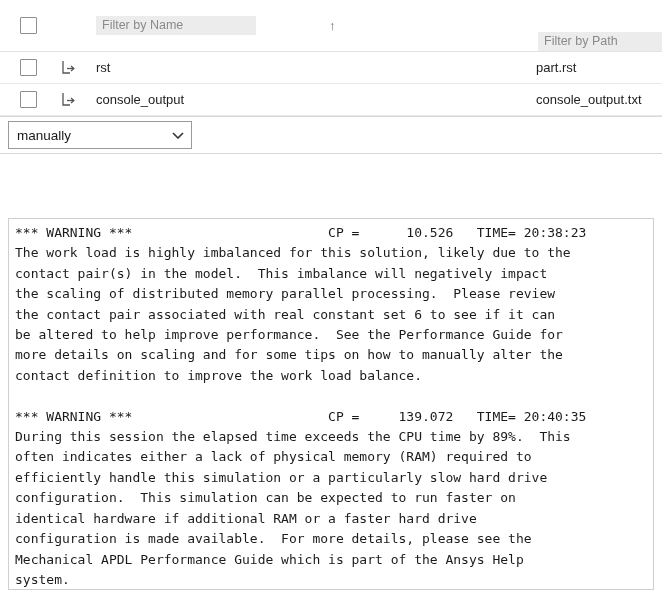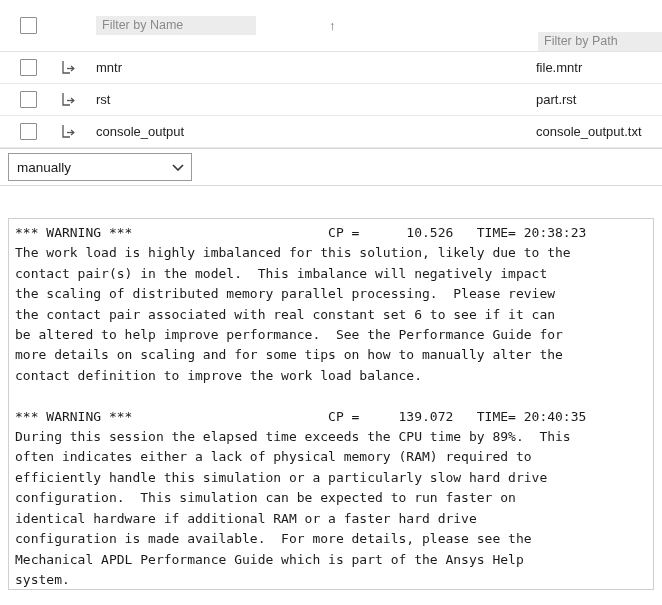--- a/index.html
+++ b/index.html
@@ -202,36 +202,20 @@
             <span class="sort-arrow">↑</span>
           </div>
         </td>
         <td>
           <div class="filter-path-wrap">
             <span class="filter-path">Filter by Path</span>
           </div>
         </td>
       </tr>
 
-      <tr class="row-sep">
-        <td>
-          <span class="checkbox"></span>
-        </td>
-        <td>
-          <span class="file-icon">
-            <svg width="17" height="17" viewBox="0 0 17 17">
-              <path d="M3 2 L3 14 L10 14" fill="none" stroke="#555" stroke-width="1.3"></path>
-              <path d="M7 9.5 L13.5 9.5" fill="none" stroke="#555" stroke-width="1.3"></path>
-              <path d="M11 7 L13.8 9.5 L11 12" fill="none" stroke="#555" stroke-width="1.3"></path>
-            </svg>
-          </span>
-        </td>
-        <td class="name-cell">mntr</td>
-        <td class="path-cell">file.mntr</td>
-      </tr>
 
       <tr class="row-sep">
         <td>
           <span class="checkbox"></span>
         </td>
         <td>
           <span class="file-icon">
             <svg width="17" height="17" viewBox="0 0 17 17">
               <path d="M3 2 L3 14 L10 14" fill="none" stroke="#555" stroke-width="1.3"></path>
               <path d="M7 9.5 L13.5 9.5" fill="none" stroke="#555" stroke-width="1.3"></path>

